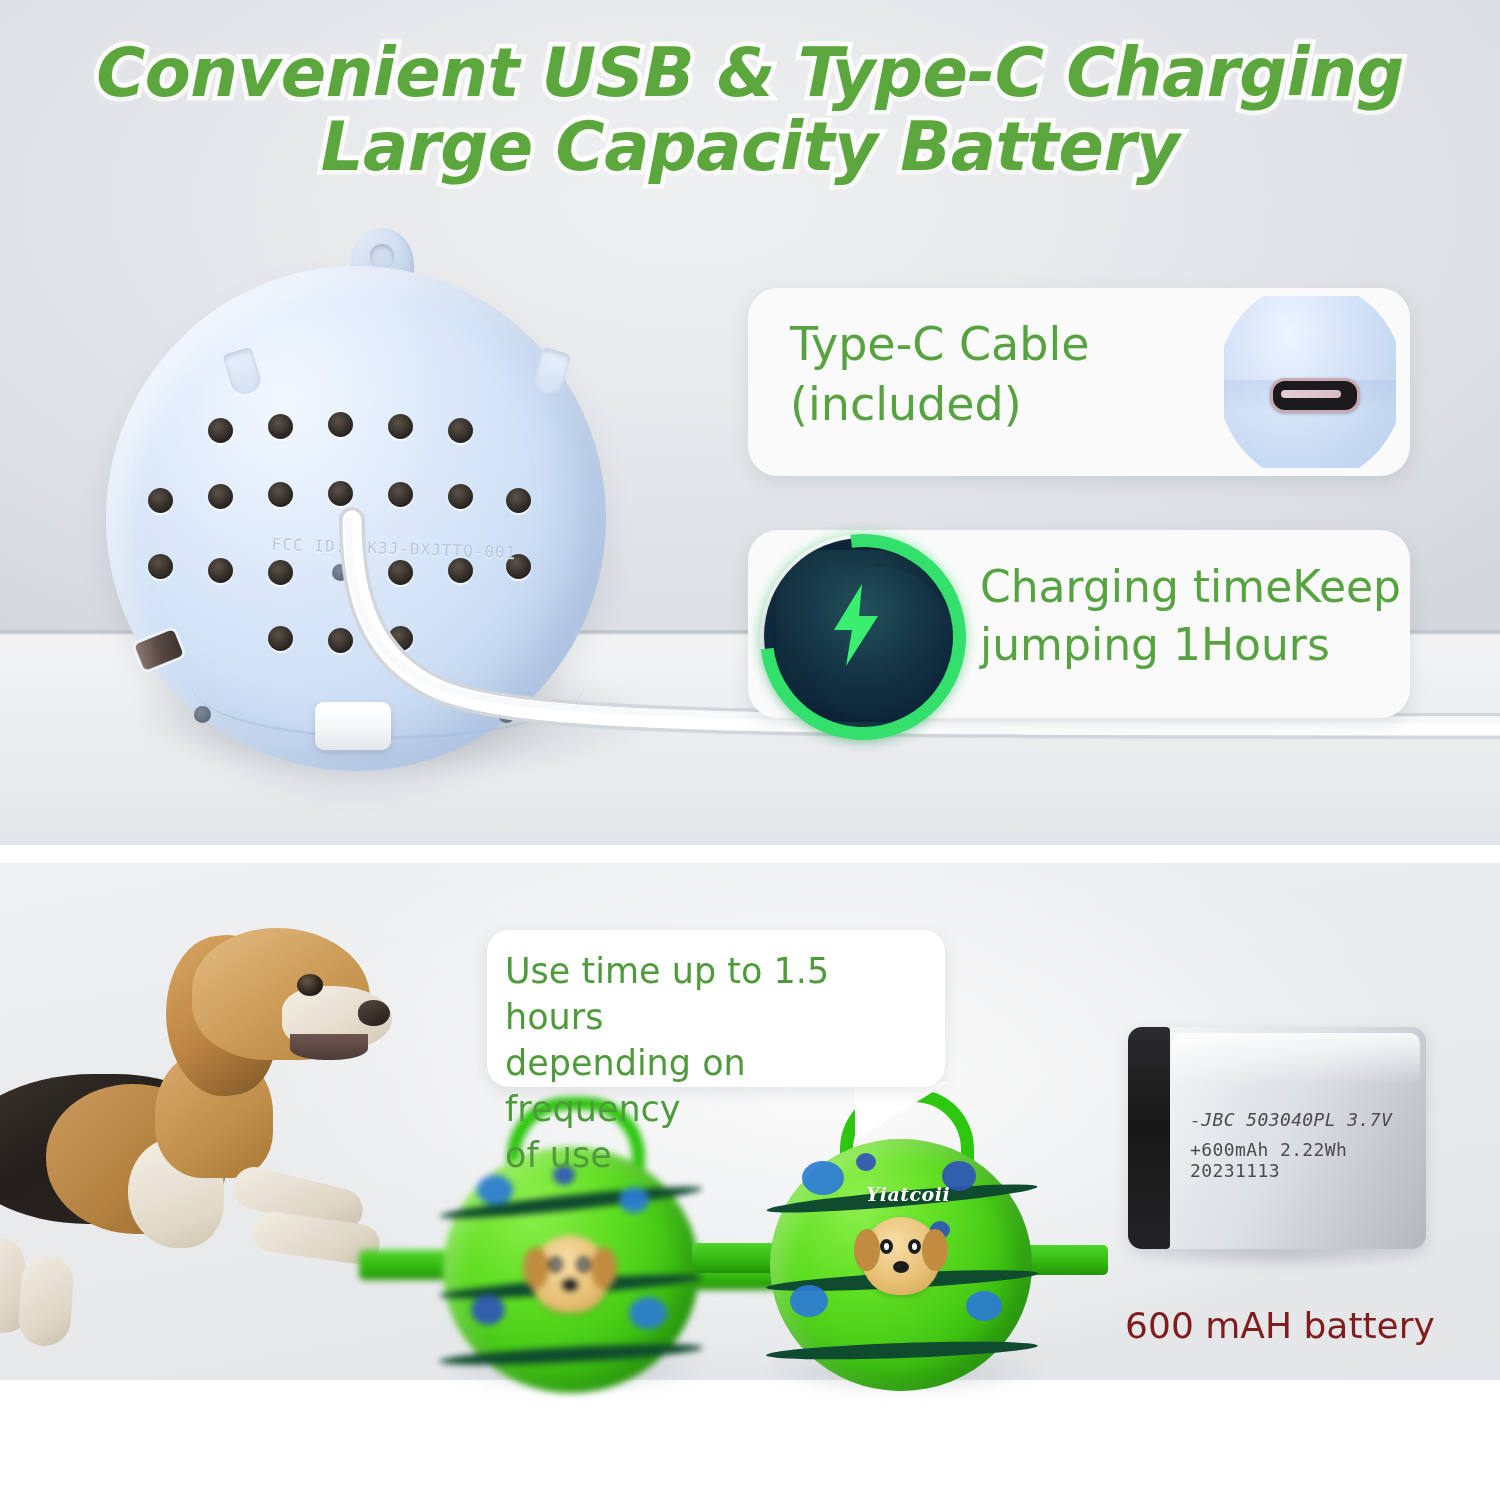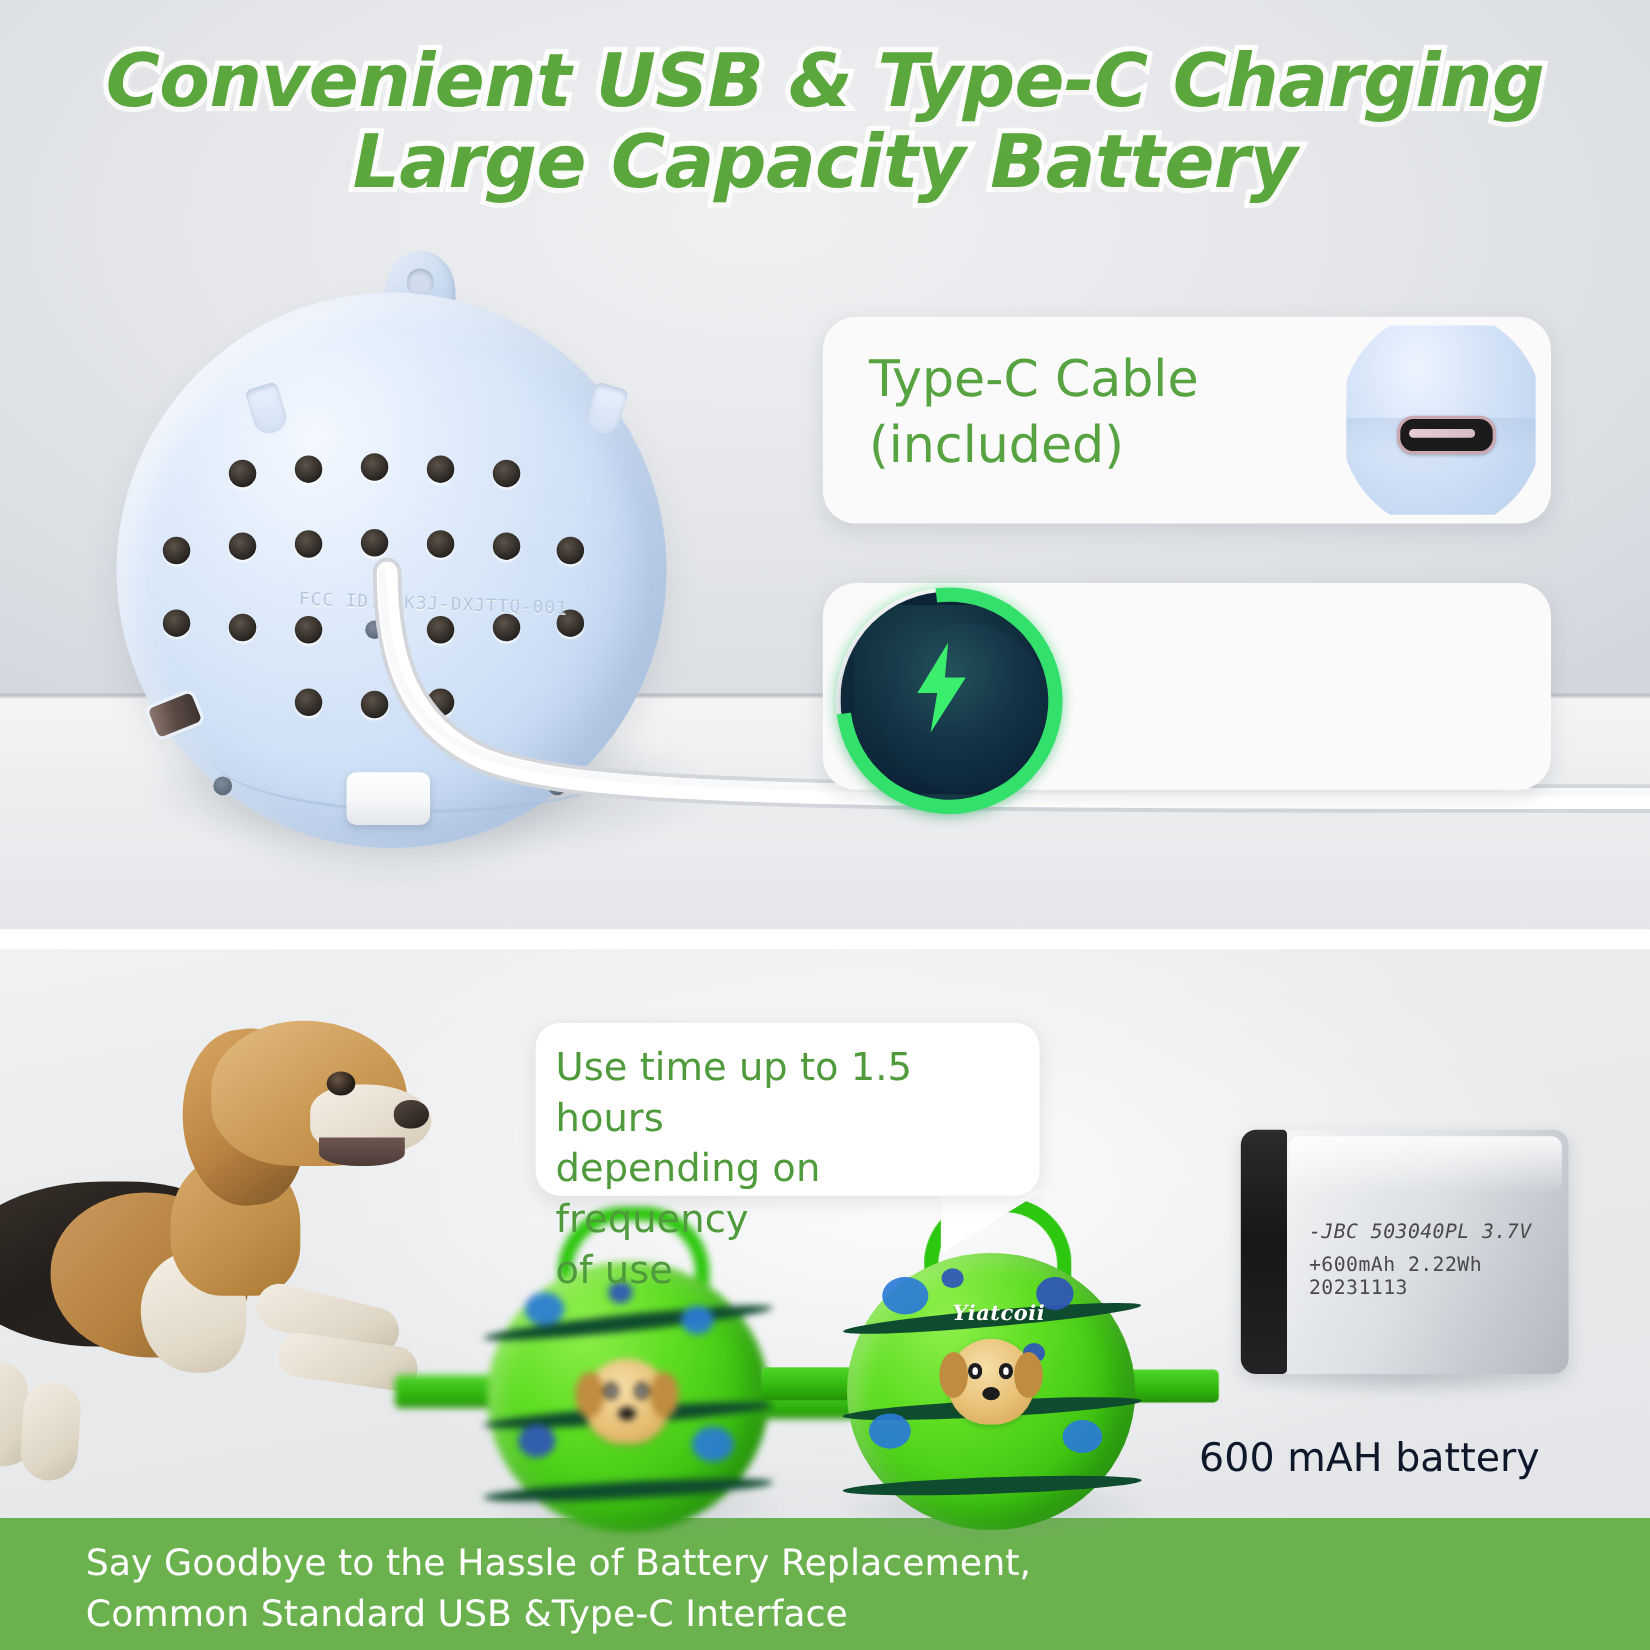--- a/index.html
+++ b/index.html
@@ -174,22 +174,22 @@
     background:linear-gradient(115deg,#fbfbfc 0%,#eceef0 22%,#dcdfe3 52%,#c6cad0 78%,#b3b8bf 100%);
     box-shadow:0 5px 14px rgba(110,118,130,.22);}
   .bat-tab{position:absolute;left:0;top:0;width:42px;height:222px;border-radius:14px 4px 4px 14px;
     background:linear-gradient(180deg,#2b2b2d 0%,#171718 45%,#232325 100%);}
   .bat-gloss{position:absolute;left:44px;top:6px;width:248px;height:52px;border-radius:10px;
     background:linear-gradient(180deg,rgba(255,255,255,.85),rgba(255,255,255,0));}
   .bat-line{position:absolute;left:62px;font-family:"DejaVu Sans Mono",monospace;
     font-size:18px;color:#4a4a4c;letter-spacing:.4px;}
   .bat-l1{top:82px;font-style:italic;}
   .bat-l2{top:112px;}
-  .bat-caption{position:absolute;left:1090px;top:1305px;width:380px;
-    color:#0f172a;font-size:36px;font-family:"DejaVu Sans",sans-serif;}
+  .bat-caption{position:absolute;left:1090px;top:1305px;width:380px;text-align:center;
+    color:#7f1d1d;font-size:36px;font-family:"DejaVu Sans",sans-serif;}
 
   
   .banner{position:absolute;left:0;top:1380px;width:1500px;height:120px;background:#6BB24F;}
   .banner-text{position:absolute;left:78px;top:18px;width:1000px;color:#fff;
     font-family:"DejaVu Sans",sans-serif;font-weight:400;font-size:33px;line-height:46px;}
 </style>
 </head>
 <body>
 
 <div class="page">
@@ -266,20 +266,24 @@
     </div>
 
     <div class="card card2">
       <div class="charge-icon">
         <div class="charge-inner"></div>
       </div>
       <div class="charge-ring"></div>
       <svg class="bolt" width="60" height="86" viewBox="0 0 60 86">
         <path d="M36 2 L8 48 L26 48 L20 84 L52 34 L33 34 Z" fill="#3BEE6E"></path>
       </svg>
+      <div class="card-text c2-text">
+        <div>Charging timeKeep</div>
+        <div>jumping 1Hours</div>
+      </div>
     </div>
   </div>
 
   <div class="divider"></div>
 
   <div class="bottom-section">
     <div class="bot-vignette"></div>
 
     <div class="dog">
       <div class="dog-body"></div>
@@ -358,20 +362,14 @@
     <div class="bat-shadow"></div>
     <div class="bat-body">
       <div class="bat-gloss"></div>
       <div class="bat-line bat-l1">-JBC 503040PL 3.7V</div>
       <div class="bat-line bat-l2">+600mAh 2.22Wh 20231113</div>
     </div>
     <div class="bat-tab"></div>
   </div>
   <div class="bat-caption">600 mAH battery</div>
 
-  <div class="banner">
-    <div class="banner-text">
-      <div>Say Goodbye to the Hassle of Battery Replacement,</div>
-      <div>Common Standard USB &amp;Type-C Interface</div>
-    </div>
-  </div>
 
 </div>
 
 </body></html>

